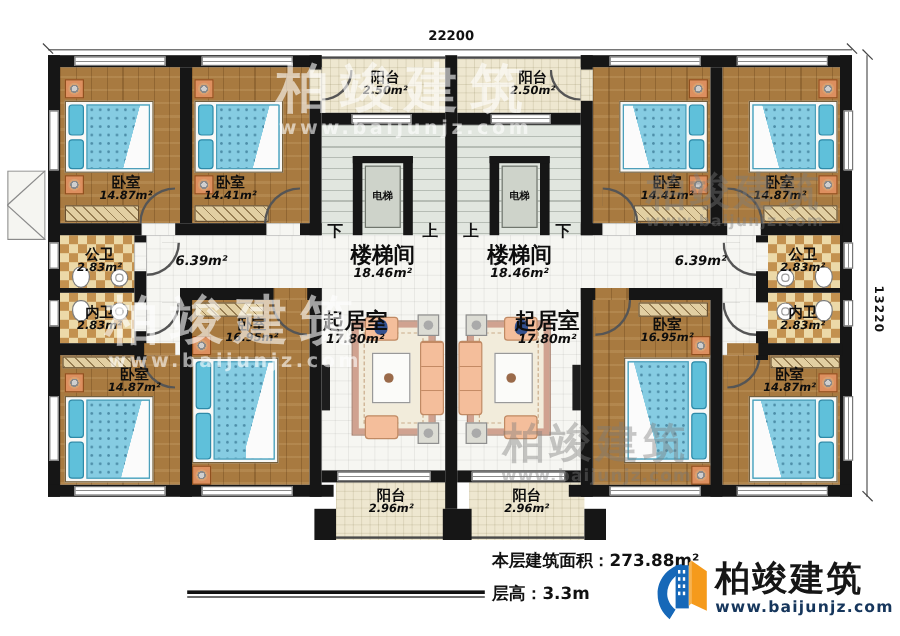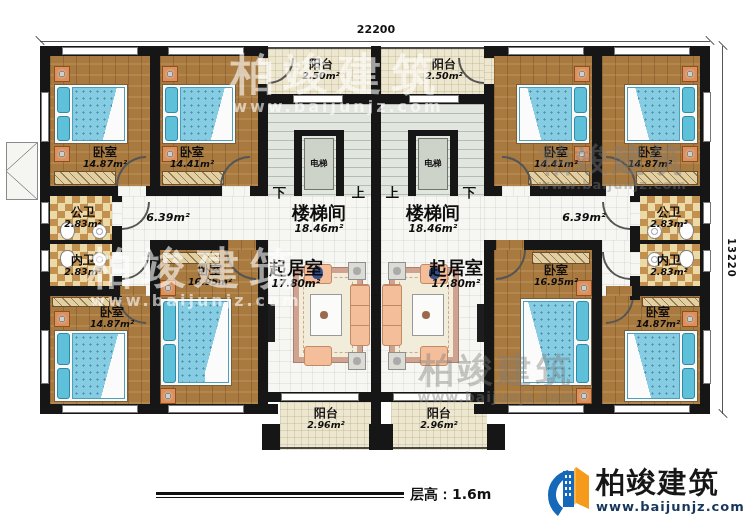--- a/index.html
+++ b/index.html
@@ -466,22 +466,25 @@
     <div class="wm-name-lg">柏竣建筑</div>
     <div class="wm-url-lg">www.baijunjz.com</div>
   </div>
   <div class="wm wm-gray" style="left:352px;top:352px;width:290px;">
     <div class="wm-name-md" style="font-size:35px;">柏竣建筑</div>
     <div class="wm-url-md" style="font-size:14px;">www.baijunjz.com</div>
   </div>
 
   <div class="abs" style="left:156px;top:492px;width:248px;height:3px;background:#111;z-index:30;"></div>
   <div class="abs" style="left:156px;top:497px;width:248px;height:1px;background:#111;z-index:30;"></div>
+  <div class="tb-row" style="left:410px;top:459px;">
+    <span>本层建筑面积：</span><span>273.88m²</span>
+  </div>
   <div class="tb-row" style="left:410px;top:486px;">
-    <span>层高：</span><span>1.6m</span>
+    <span>层高：</span><span>3.3m</span>
   </div>
   <div class="abs" style="left:543px;top:463px;width:48px;height:58px;z-index:30;">
     <svg width="48" height="58" viewBox="0 0 48 58">
       <path d="M25 7 C13 10 5 20 5 32 c0 9 4 16 10 21 l5 -8 c-4 -3 -7 -8 -7 -13 0 -9 6 -16 14 -19 z" fill="#1668b8"></path>
       <rect x="20" y="8" width="11" height="36" fill="#1668b8"></rect>
       <g fill="#fff">
         <rect x="22" y="12" width="2" height="3"></rect>
           <rect x="26" y="12" width="2" height="3"></rect>
         <rect x="22" y="18" width="2" height="3"></rect>
           <rect x="26" y="18" width="2" height="3"></rect>

